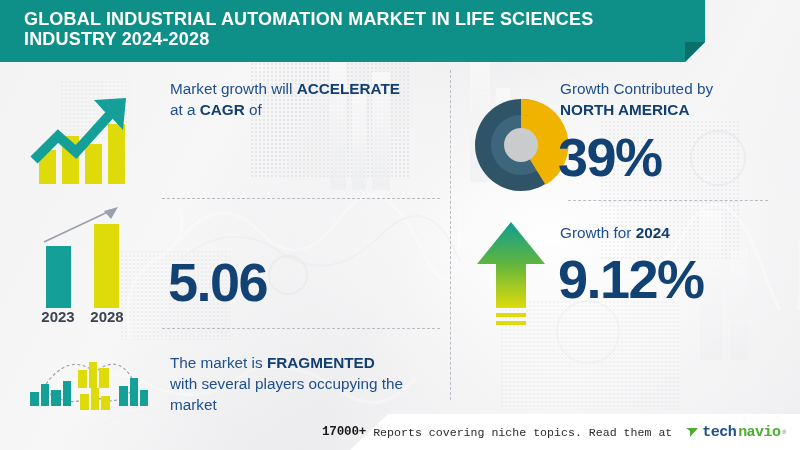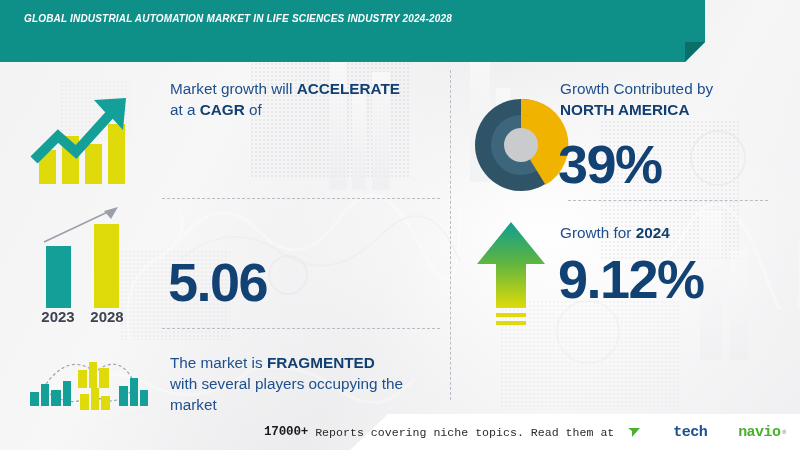--- a/index.html
+++ b/index.html
@@ -54,27 +54,26 @@
     position:absolute; left:685px; top:42px;
     width:20px; height:20px;
     background:#0a6f6a;
     clip-path:polygon(0 0, 20px 0, 0 20px);
     z-index:7;
   }
   .banner-title {
     position:absolute; left:24px; top:9px;
     width:660px;
     color:#ffffff;
-    font-size:10px;
+    font-size:18px;
     font-weight:bold;
     letter-spacing:.18px;
     line-height:20px;
     text-transform:uppercase;
     z-index:8;
-    font-style:italic;
   }
 
   
   .dash-h {
     position:absolute; height:0;
     border-top:1px dashed #b9bcc4;
     z-index:3;
   }
   .dash-v {
     position:absolute; width:0;
@@ -136,21 +135,21 @@
     clip-path:polygon(38px 0, 450px 0, 450px 36px, 0 36px);
   }
   .footer-row {
     position:absolute; right:14px; bottom:0;
     height:36px;
     display:flex; align-items:center; gap:7px;
   }
   .f-count { font-size:12.6px; font-weight:bold; color:#1a1a1a; letter-spacing:-.2px; }
   .f-text  { font-size:11.6px; color:#2b2b2b; }
   .logo { display:flex; align-items:center; gap:2px; margin-left:6px; }
-  .logo-word { font-size:15px; font-weight:bold; letter-spacing:-.55px;margin-left:29px; }
+  .logo-word { font-size:15px; font-weight:bold; letter-spacing:-.55px; }
   .logo-tech { color:#1d4f8c; }
   .logo-navio { color:#4caf2f; }
   .logo-tm { font-size:6px; color:#777; vertical-align:super; }
 </style>
 </head>
 <body>
 
 <div id="canvas">
 
   <div class="bg-tex">
@@ -266,21 +265,21 @@
       <path d="M49 49 L49 3 A46 46 0 0 1 73.5 88.8 Z" fill="#f0b400"></path>
       <circle cx="49" cy="49" r="30" fill="#3d667d"></circle>
       <path d="M49 49 L49 19 A30 30 0 0 1 65 75 Z" fill="#f0b400"></path>
       <circle cx="49" cy="49" r="17" fill="#c9cbcd"></circle>
     </svg>
   </div>
   <div class="lede" style="left:560px;top:78px;width:230px;">
     <span>Growth Contributed by</span><br>
     <b>NORTH AMERICA</b>
   </div>
-  <div class="bignum" style="left:558px;top:130px;font-size:54px;margin-top:7px;">39%</div>
+  <div class="bignum" style="left:558px;top:130px;font-size:54px;">39%</div>
 
   <div class="uparrow">
     <svg viewBox="0 0 70 112" width="70" height="112">
       <defs>
         <linearGradient id="arrGrad" x1="0" y1="0" x2="0" y2="1">
           <stop offset="0%" stop-color="#0f9e8f"></stop>
           <stop offset="48%" stop-color="#5fb53f"></stop>
           <stop offset="100%" stop-color="#dfdb0a"></stop>
         </linearGradient>
       </defs>

